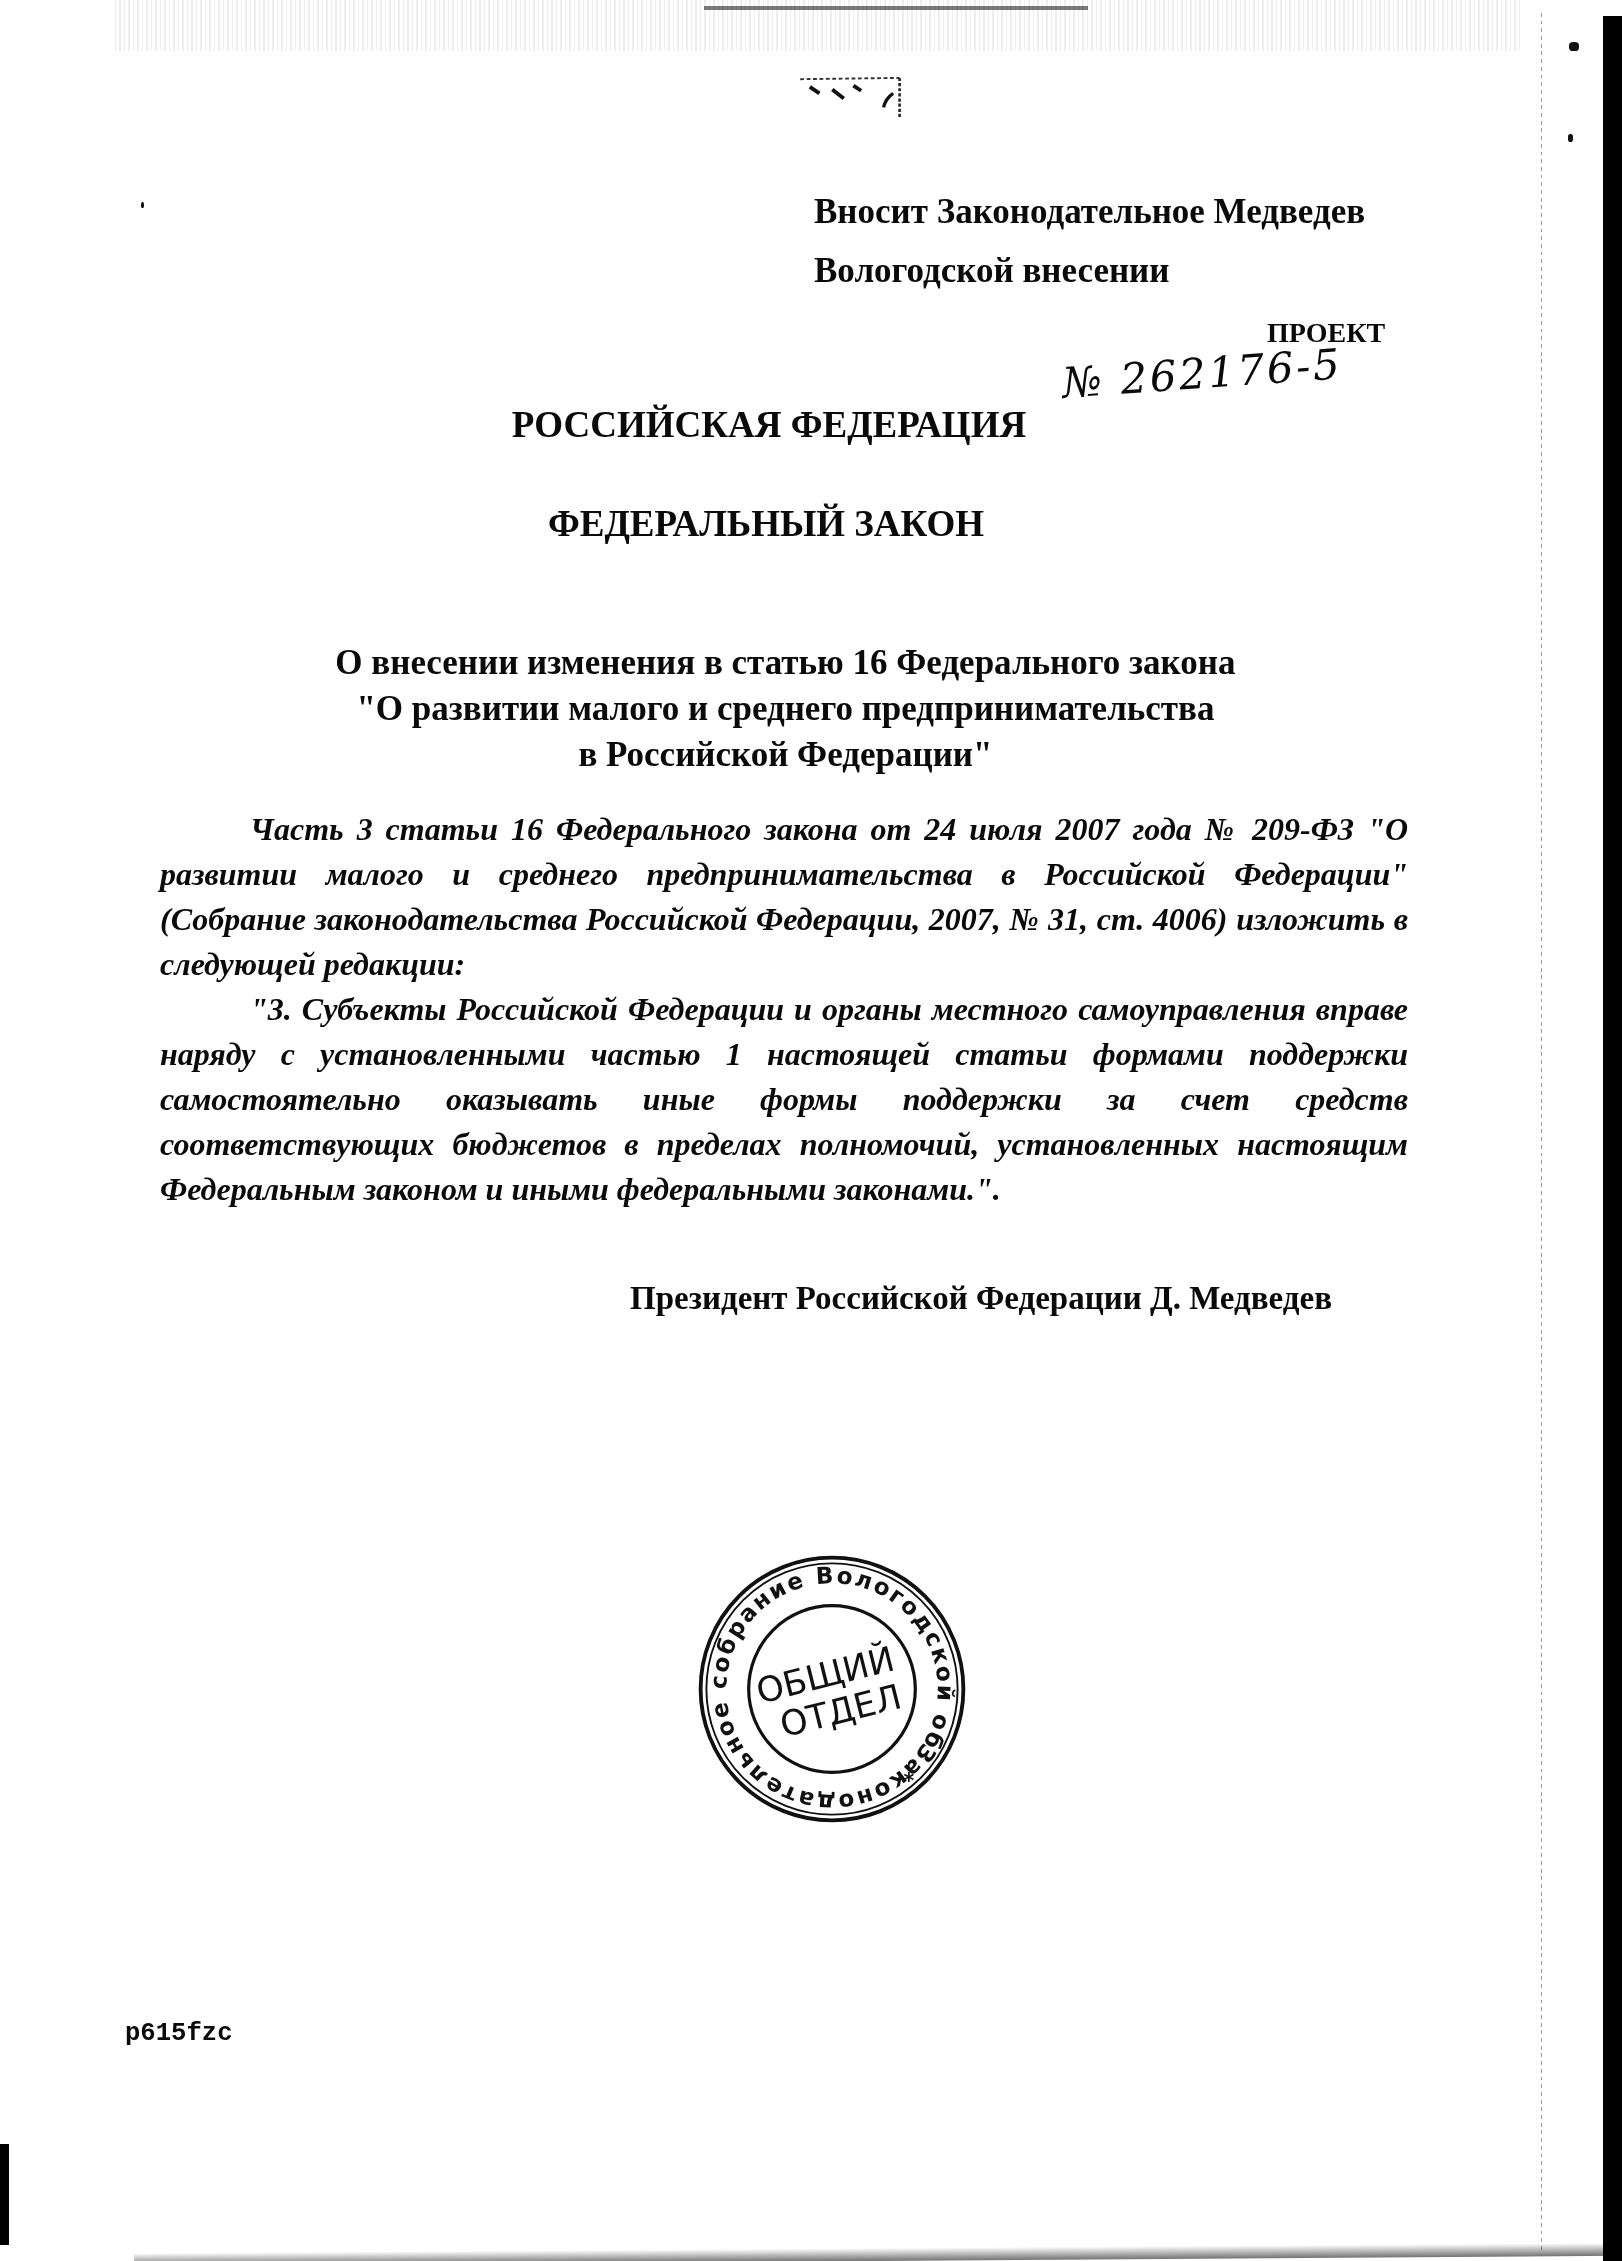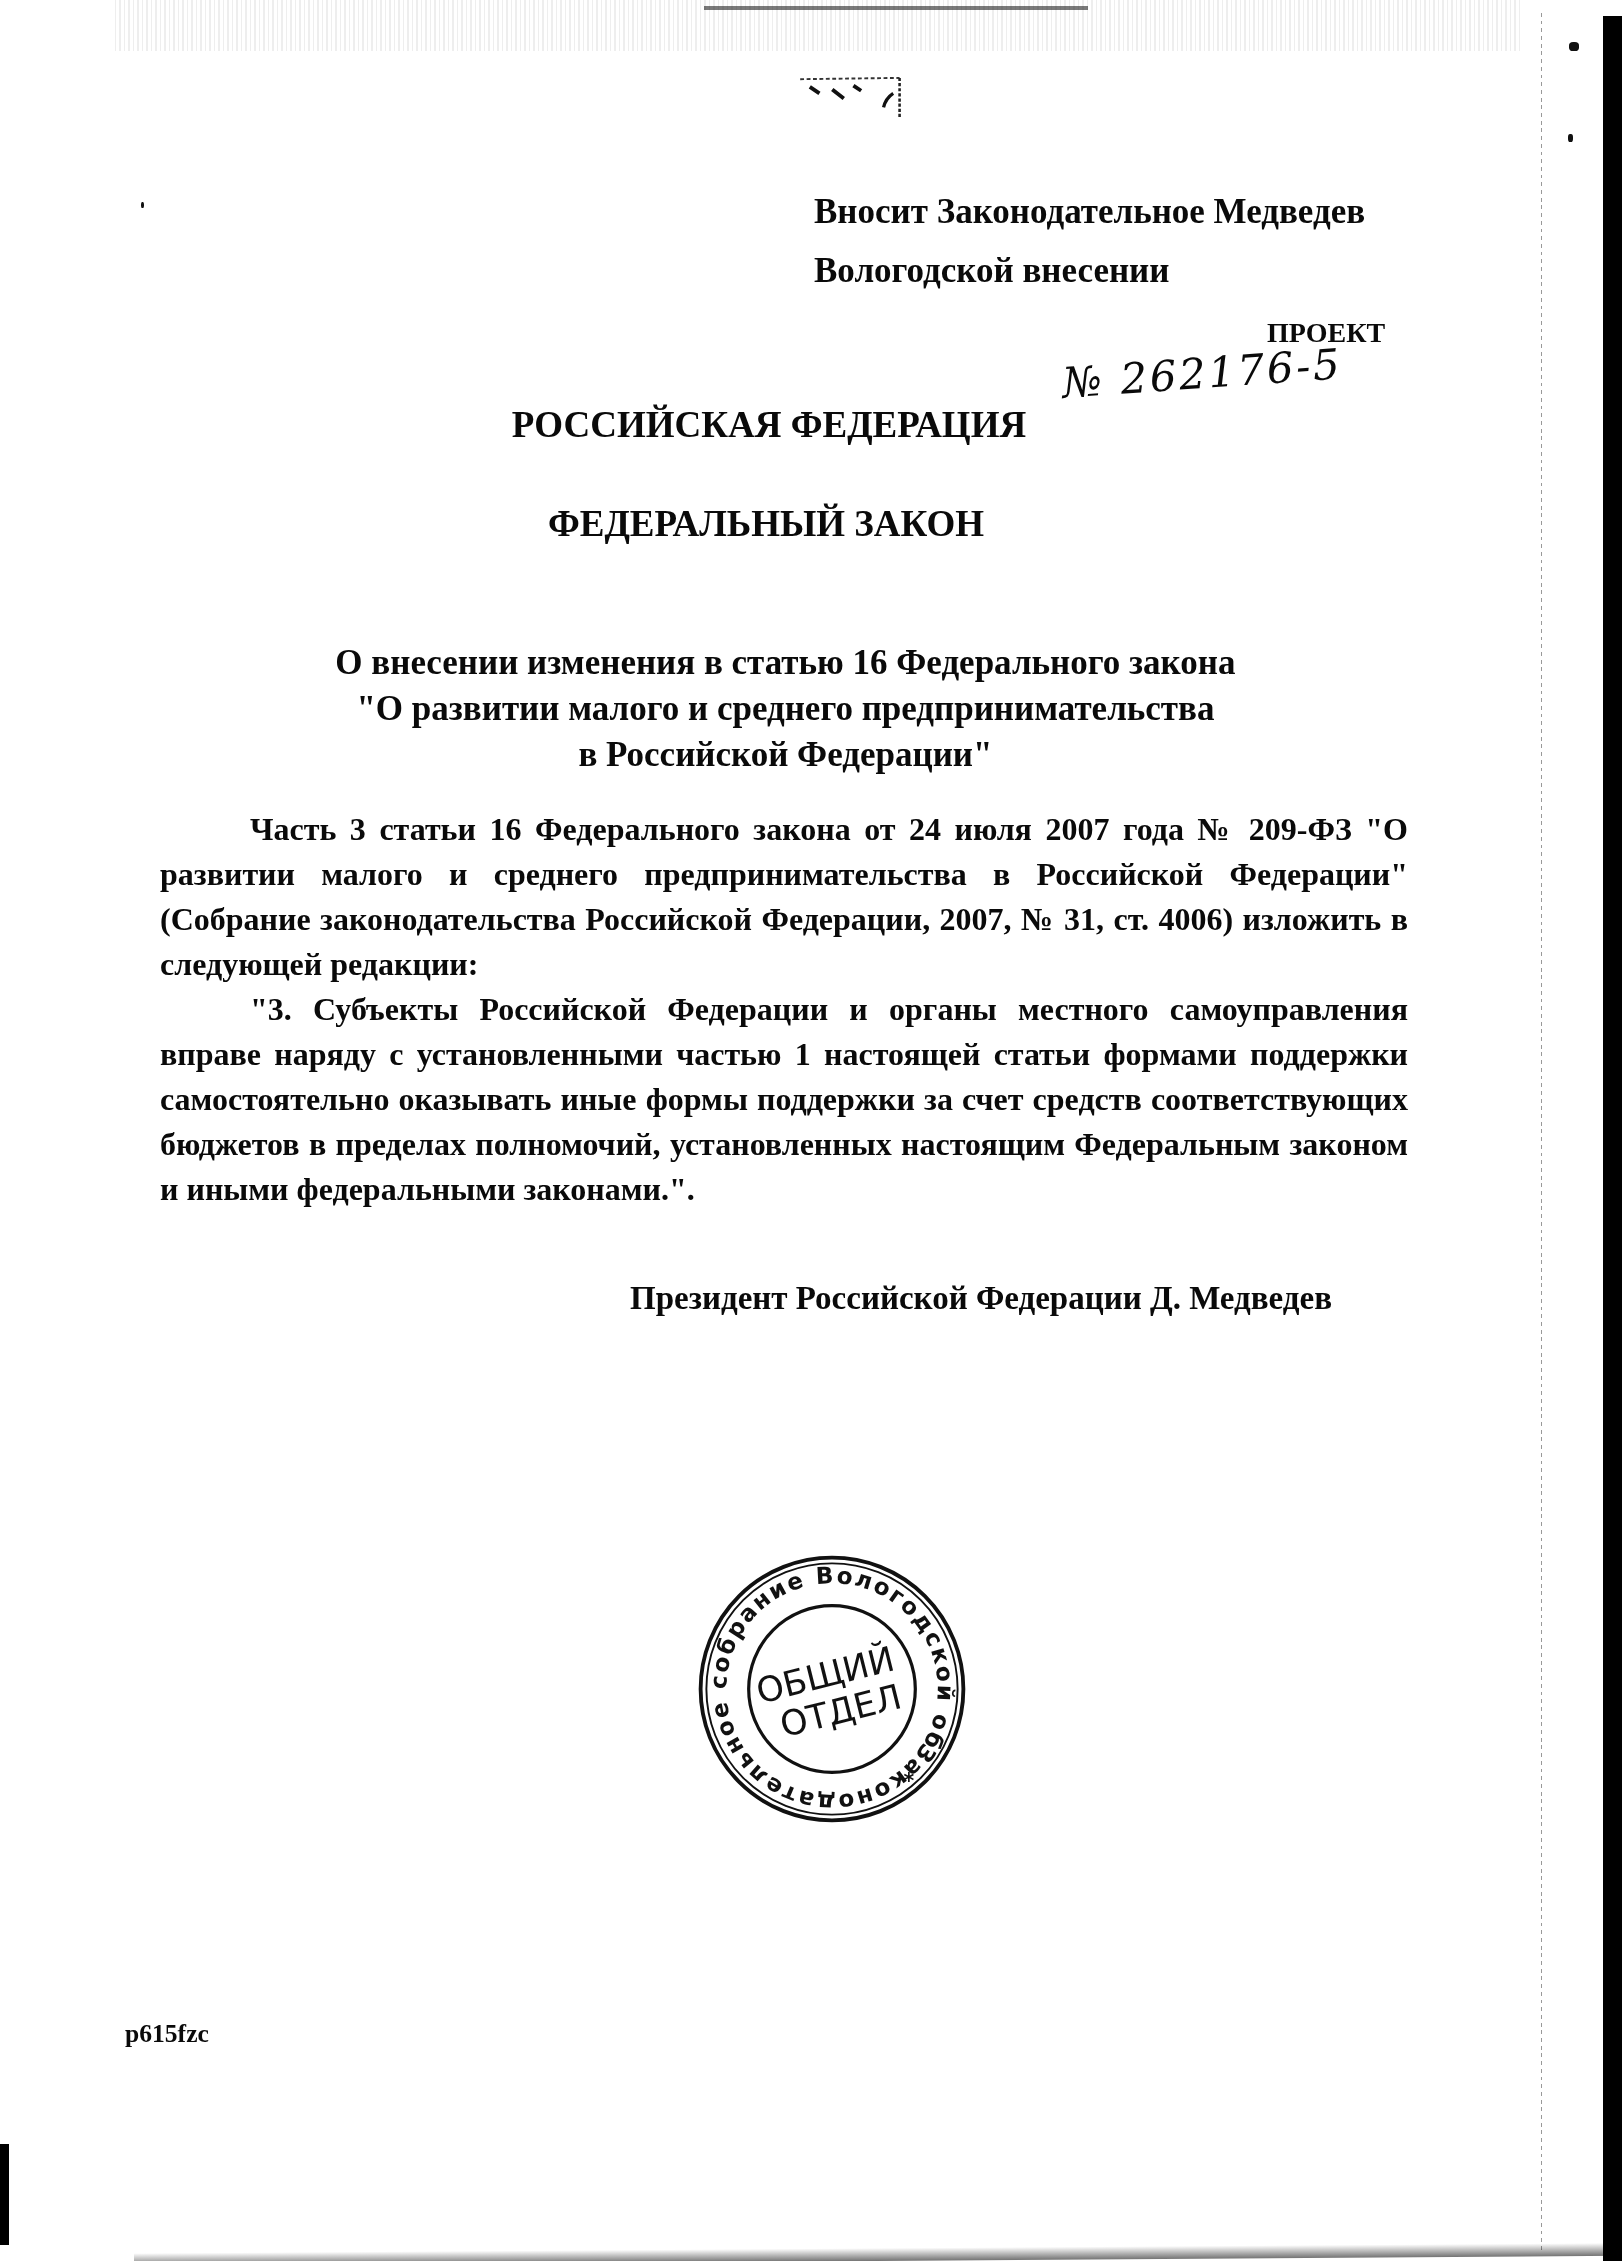--- a/index.html
+++ b/index.html
@@ -45,26 +45,26 @@
     }
     .heading-center { position: absolute; left: 0; width: 1622px; text-align: center; font-weight: bold; white-space: nowrap; }
     .h-federation { top: 403px; font-size: 37px; left: -42px; }
     .h-law { top: 502px; font-size: 37px; left: -45px; }
     .title-block { top: 640px; font-size: 35px; line-height: 46px; left: -25.6px; }
 
     .body-text {
       position: absolute; left: 160px; top: 807px; width: 1248px;
       font-size: 32px; line-height: 45px; font-weight: bold; text-align: justify;
     }
-    .body-text p { margin: 0; }
+    .body-text p { margin: 0; font-style: italic; }
     .indent { text-indent: 90px; }
     .signature { left: 630px; top: 1280px; font-size: 33px; font-family: Liberation Serif, serif; }
 
     .stamp { position: absolute; left: 691px; top: 1548px; width: 282px; height: 282px; }
-    .footer-code { left: 125px; top: 2019px; font-size: 25.6px; }
+    .footer-code { left: 125px; top: 2019px; font-size: 25.6px; font-family: Liberation Mono, monospace; }
   </style>
 </head>
 <body>
 
 <div class="page">
 
   <div class="scan-top"></div>
   <div class="scan-top-dark"></div>
   <div class="scan-right-line"></div>
   <div class="scan-right-bar"></div>

